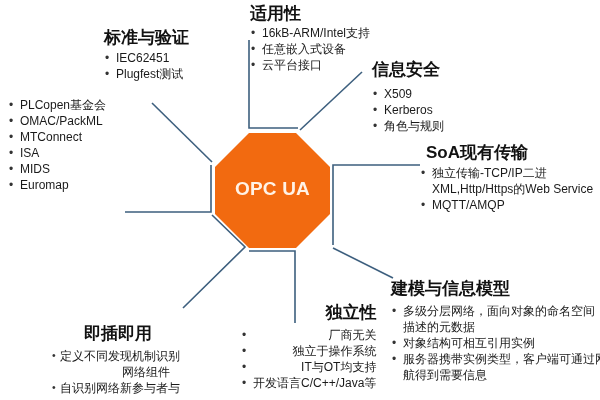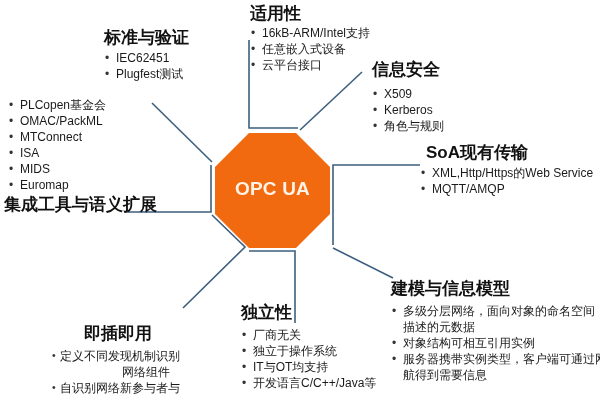--- a/index.html
+++ b/index.html
@@ -71,54 +71,54 @@
     <li>X509</li>
     <li>Kerberos</li>
     <li>角色与规则</li>
   </ul>
 </div>
 
 <div class="group" style="left:420px; top:145px;">
   <div class="title" style="margin-left:6px;">SoA现有传输</div>
   <ul>
     <li>
+      <span class="cont">独立传输-TCP/IP二进</span>
       <span class="cont">XML,Http/Https的Web Service</span>
     </li>
     <li>
       <span class="cont">MQTT/AMQP</span>
     </li>
   </ul>
 </div>
 
 <div class="group" style="left:8px; top:97px;">
   <ul>
     <li>PLCopen基金会</li>
     <li>OMAC/PackML</li>
     <li>MTConnect</li>
     <li>ISA</li>
     <li>MIDS</li>
     <li>Euromap</li>
   </ul>
-  <div class="title" style="margin-top:4px; margin-left:-4px;">集成工具与语义扩展</div>
 </div>
 
 <div class="group right-align" style="left:60px; top:294px; width:110px;margin-top:32px;">
   <div class="title" style="margin-bottom:6px; margin-right:18px;">即插即用</div>
   <ul>
     <li>
       <span class="cont">定义不同发现机制识别</span>
       <span class="cont">网络组件</span>
     </li>
     <li>
       <span class="cont">自识别网络新参与者与</span>
     </li>
   </ul>
 </div>
 
-<div class="group" style="left:241px; top:305px;">
+<div class="group" style="left:241px; top:305px;text-align:right;">
   <div class="title" style="margin-bottom:6px;">独立性</div>
   <ul>
     <li>厂商无关</li>
     <li>独立于操作系统</li>
     <li>IT与OT均支持</li>
     <li>开发语言C/C++/Java等</li>
   </ul>
 </div>
 
 <div class="group" style="left:391px; top:281px;">

